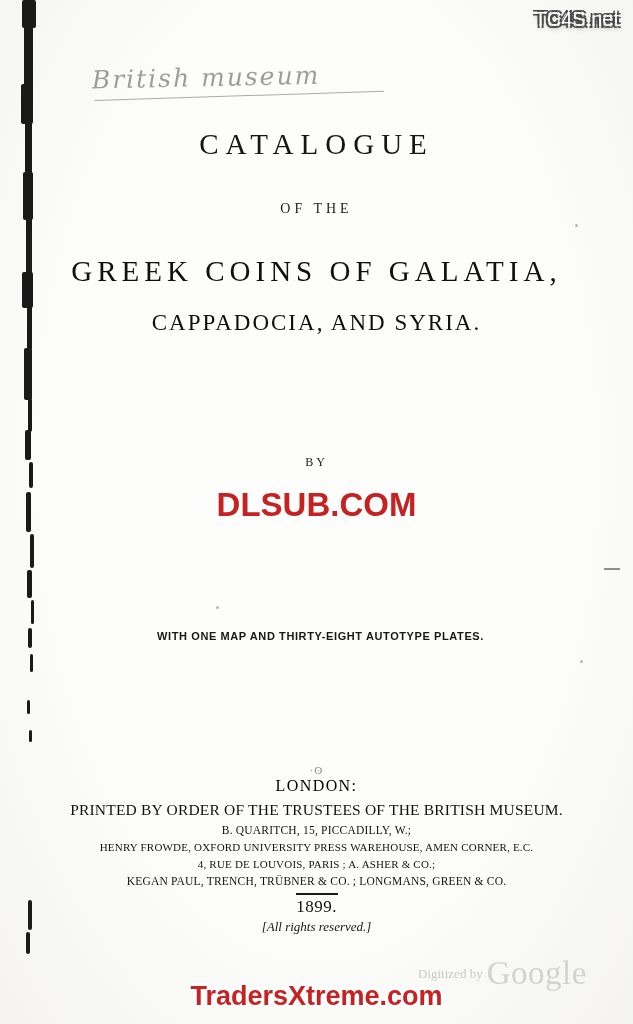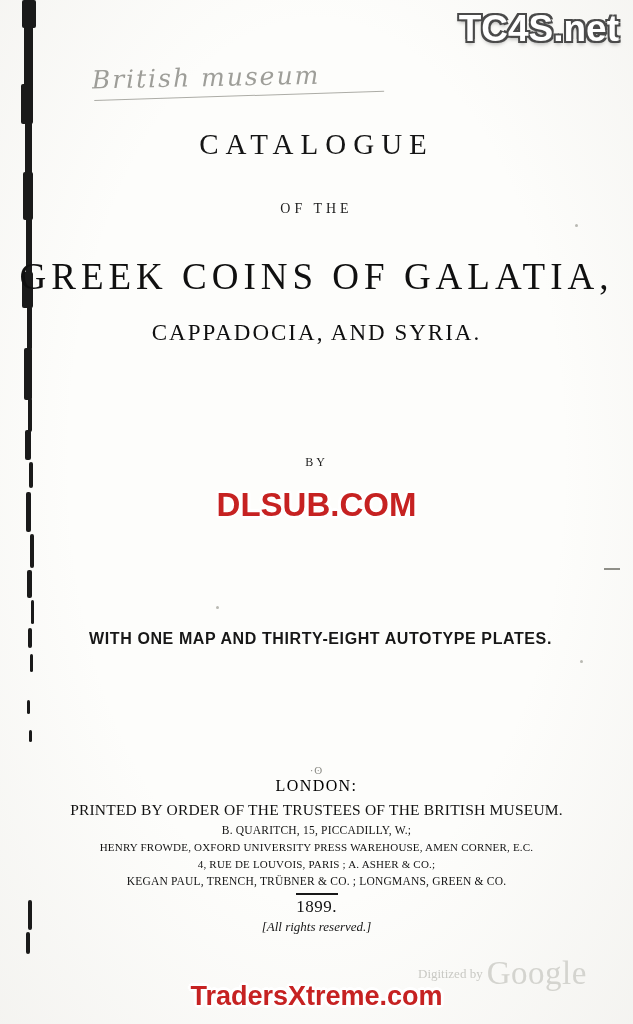--- a/index.html
+++ b/index.html
@@ -43,22 +43,22 @@
     position: absolute;
     background: #1a1a1a;
     border-radius: 2px;
   }
 
   .watermark-top {
     position: absolute;
     top: 8px;
     right: 14px;
     font-family: "Liberation Sans", sans-serif;
-    font-weight: bold;
-    font-size: 37px;
+    font-weight: normal;
+    font-size: 20px;
     letter-spacing: 0px;
     color: #ffffff;
     text-shadow:
       -2px -2px 0 #4a4a4a, 2px -2px 0 #4a4a4a,
       -2px 2px 0 #4a4a4a, 2px 2px 0 #4a4a4a,
       0 3px 4px rgba(0,0,0,0.35);
   }
 
   .handwriting {
     position: absolute;
@@ -100,21 +100,21 @@
     color: #151515;
   }
   .t-ofthe {
     margin-top: 40px;
     font-size: 14px;
     letter-spacing: 4px;
     color: #1c1c1c;
   }
   .t-line1 {
     margin-top: 38px;
-    font-size: 37px;
+    font-size: 29px;
     letter-spacing: 5px;
     color: #101010;
   }
   .t-line2 {
     margin-top: 22px;
     font-size: 23px;
     letter-spacing: 2px;
     color: #101010;
   }
 
@@ -161,21 +161,21 @@
   }
 
   .plates-line {
     position: absolute;
     left: 0;
     right: 0;
     top: 630px;
     text-align: center;
     font-family: "Liberation Sans", sans-serif;
     font-weight: bold;
-    font-size: 16px;
+    font-size: 11px;
     letter-spacing: 0.6px;
     color: #171717;
     padding-left: 8px;
   }
 
   .imprint {
     position: absolute;
     left: 0;
     right: 0;
     top: 765px;

